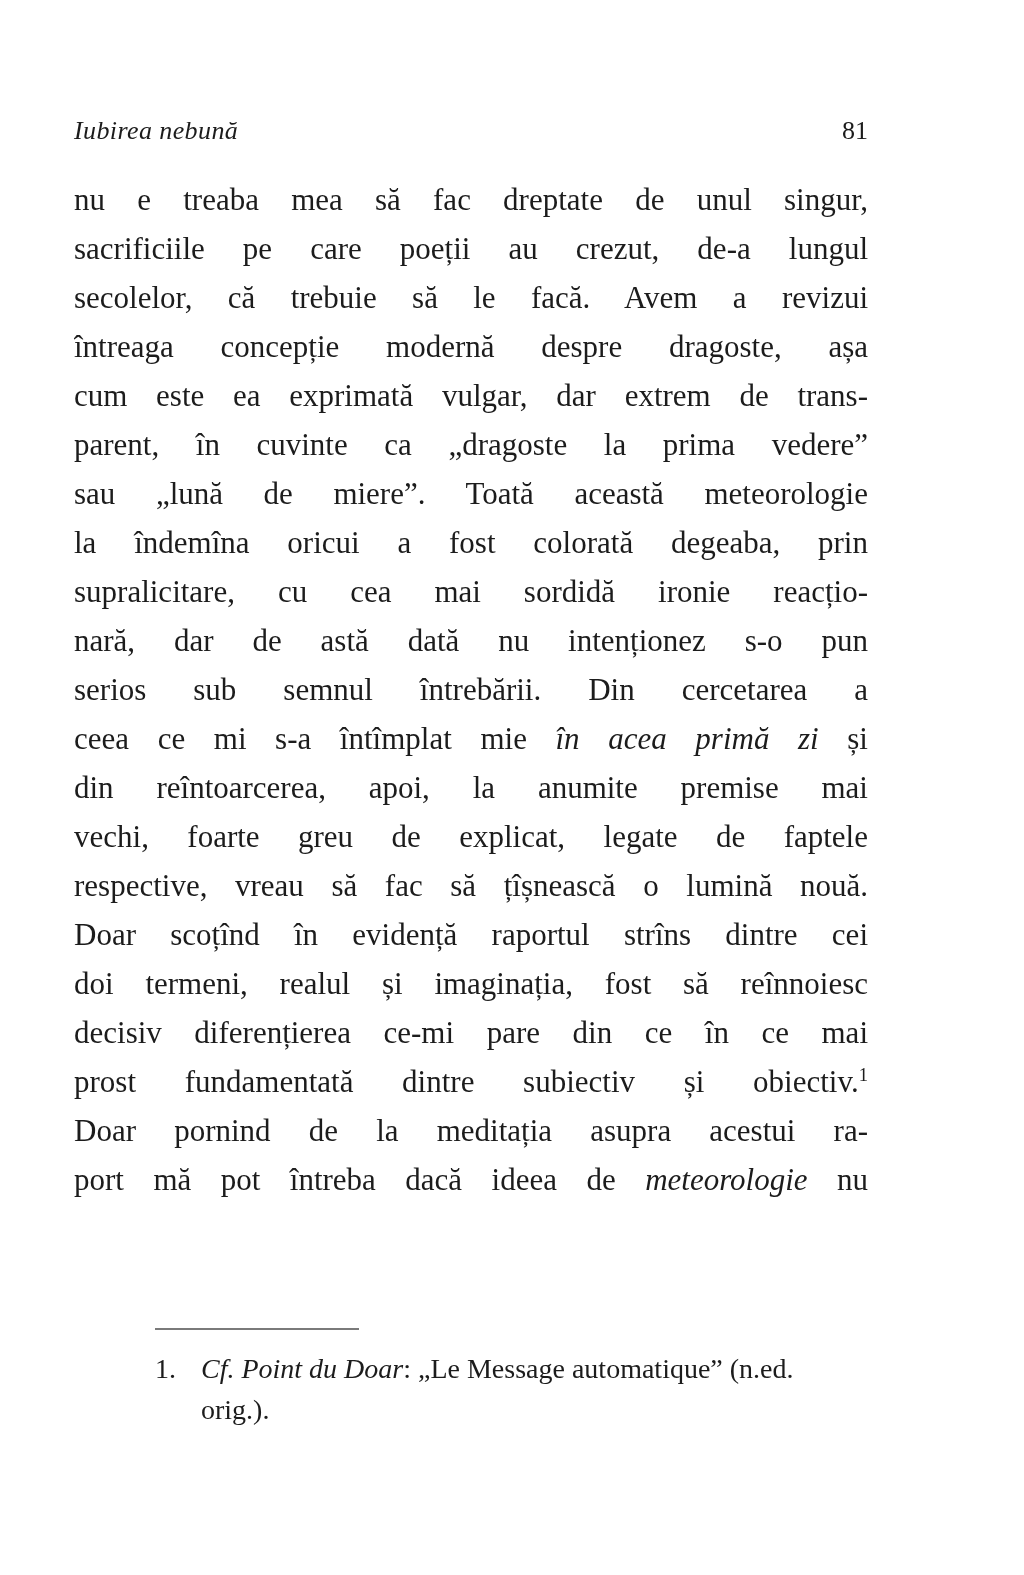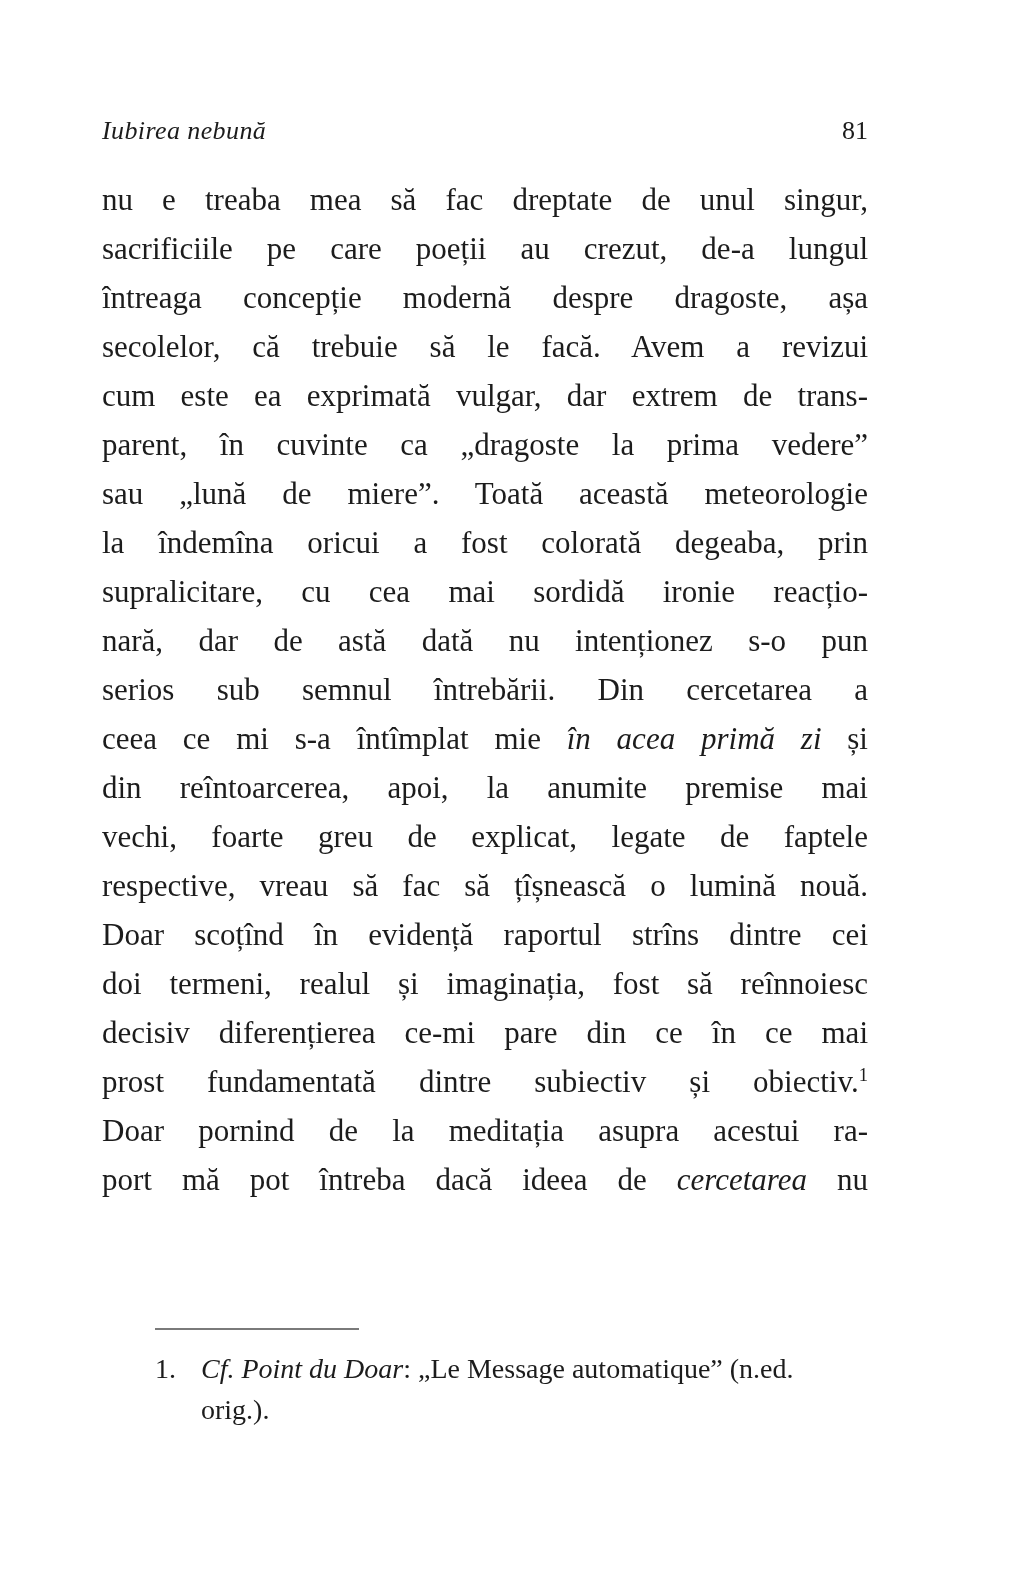--- a/index.html
+++ b/index.html
@@ -8,21 +8,21 @@
     background: #ffffff;
   }
   .page {
     position: relative;
     width: 1024px;
     height: 1575px;
     background: #ffffff;
     color: #1c1c1c;
     font-family: "Liberation Serif", "DejaVu Serif", serif;
     box-sizing: border-box;
-    padding: 116px 156px 0 102px;
+    padding: 116px 156px 0 74px;
     overflow: hidden;
   }
   .page-header {
     display: flex;
     justify-content: space-between;
     align-items: baseline;
     font-size: 26px;
     line-height: 30px;
   }
   .running-title {
@@ -84,39 +84,39 @@
 <div class="page">
 
   <div class="page-header">
     <span class="running-title">Iubirea nebună</span>
     <span class="page-number">81</span>
   </div>
 
   <div class="body-text">
       <div class="line"><span>nu e treaba mea să fac dreptate de unul singur,</span></div>
       <div class="line"><span>sacrificiile pe care poeții au crezut, de-a lungul</span></div>
+      <div class="line"><span>secolelor, că trebuie să le facă. Avem a revizui</span></div>
       <div class="line"><span>întreaga concepție modernă despre dragoste, așa</span></div>
-      <div class="line"><span>secolelor, că trebuie să le facă. Avem a revizui</span></div>
       <div class="line"><span>cum este ea exprimată vulgar, dar extrem de trans-</span></div>
       <div class="line"><span>parent, în cuvinte ca „dragoste la prima vedere”</span></div>
       <div class="line"><span>sau „lună de miere”. Toată această meteorologie</span></div>
       <div class="line"><span>la îndemîna oricui a fost colorată degeaba, prin</span></div>
       <div class="line"><span>supralicitare, cu cea mai sordidă ironie reacțio-</span></div>
       <div class="line"><span>nară, dar de astă dată nu intenționez s-o pun</span></div>
       <div class="line"><span>serios sub semnul întrebării. Din cercetarea a</span></div>
       <div class="line"><span>ceea ce mi s-a întîmplat mie </span><em>în acea primă zi</em><span> și</span></div>
       <div class="line"><span>din reîntoarcerea, apoi, la anumite premise mai</span></div>
       <div class="line"><span>vechi, foarte greu de explicat, legate de faptele</span></div>
       <div class="line"><span>respective, vreau să fac să țîșnească o lumină nouă.</span></div>
       <div class="line"><span>Doar scoțînd în evidență raportul strîns dintre cei</span></div>
       <div class="line"><span>doi termeni, realul și imaginația, fost să reînnoiesc</span></div>
       <div class="line"><span>decisiv diferențierea ce-mi pare din ce în ce mai</span></div>
       <div class="line"><span>prost fundamentată dintre subiectiv și obiectiv.</span><sup>1</sup></div>
       <div class="line"><span>Doar pornind de la meditația asupra acestui ra-</span></div>
-      <div class="line"><span>port mă pot întreba dacă ideea de </span><em>cercetarea</em><span> nu</span></div>
+      <div class="line"><span>port mă pot întreba dacă ideea de </span><em>meteorologie</em><span> nu</span></div>
     </div>
 
   <div class="footnote-section">
     <div class="fn-rule"></div>
     <div class="footnote">
       <span class="fn-marker">1.</span>
       <span class="fn-body"><em>Cf. Point du Doar</em><span>: „Le Message automatique” (n.ed. orig.).</span></span>
     </div>
   </div>
 

